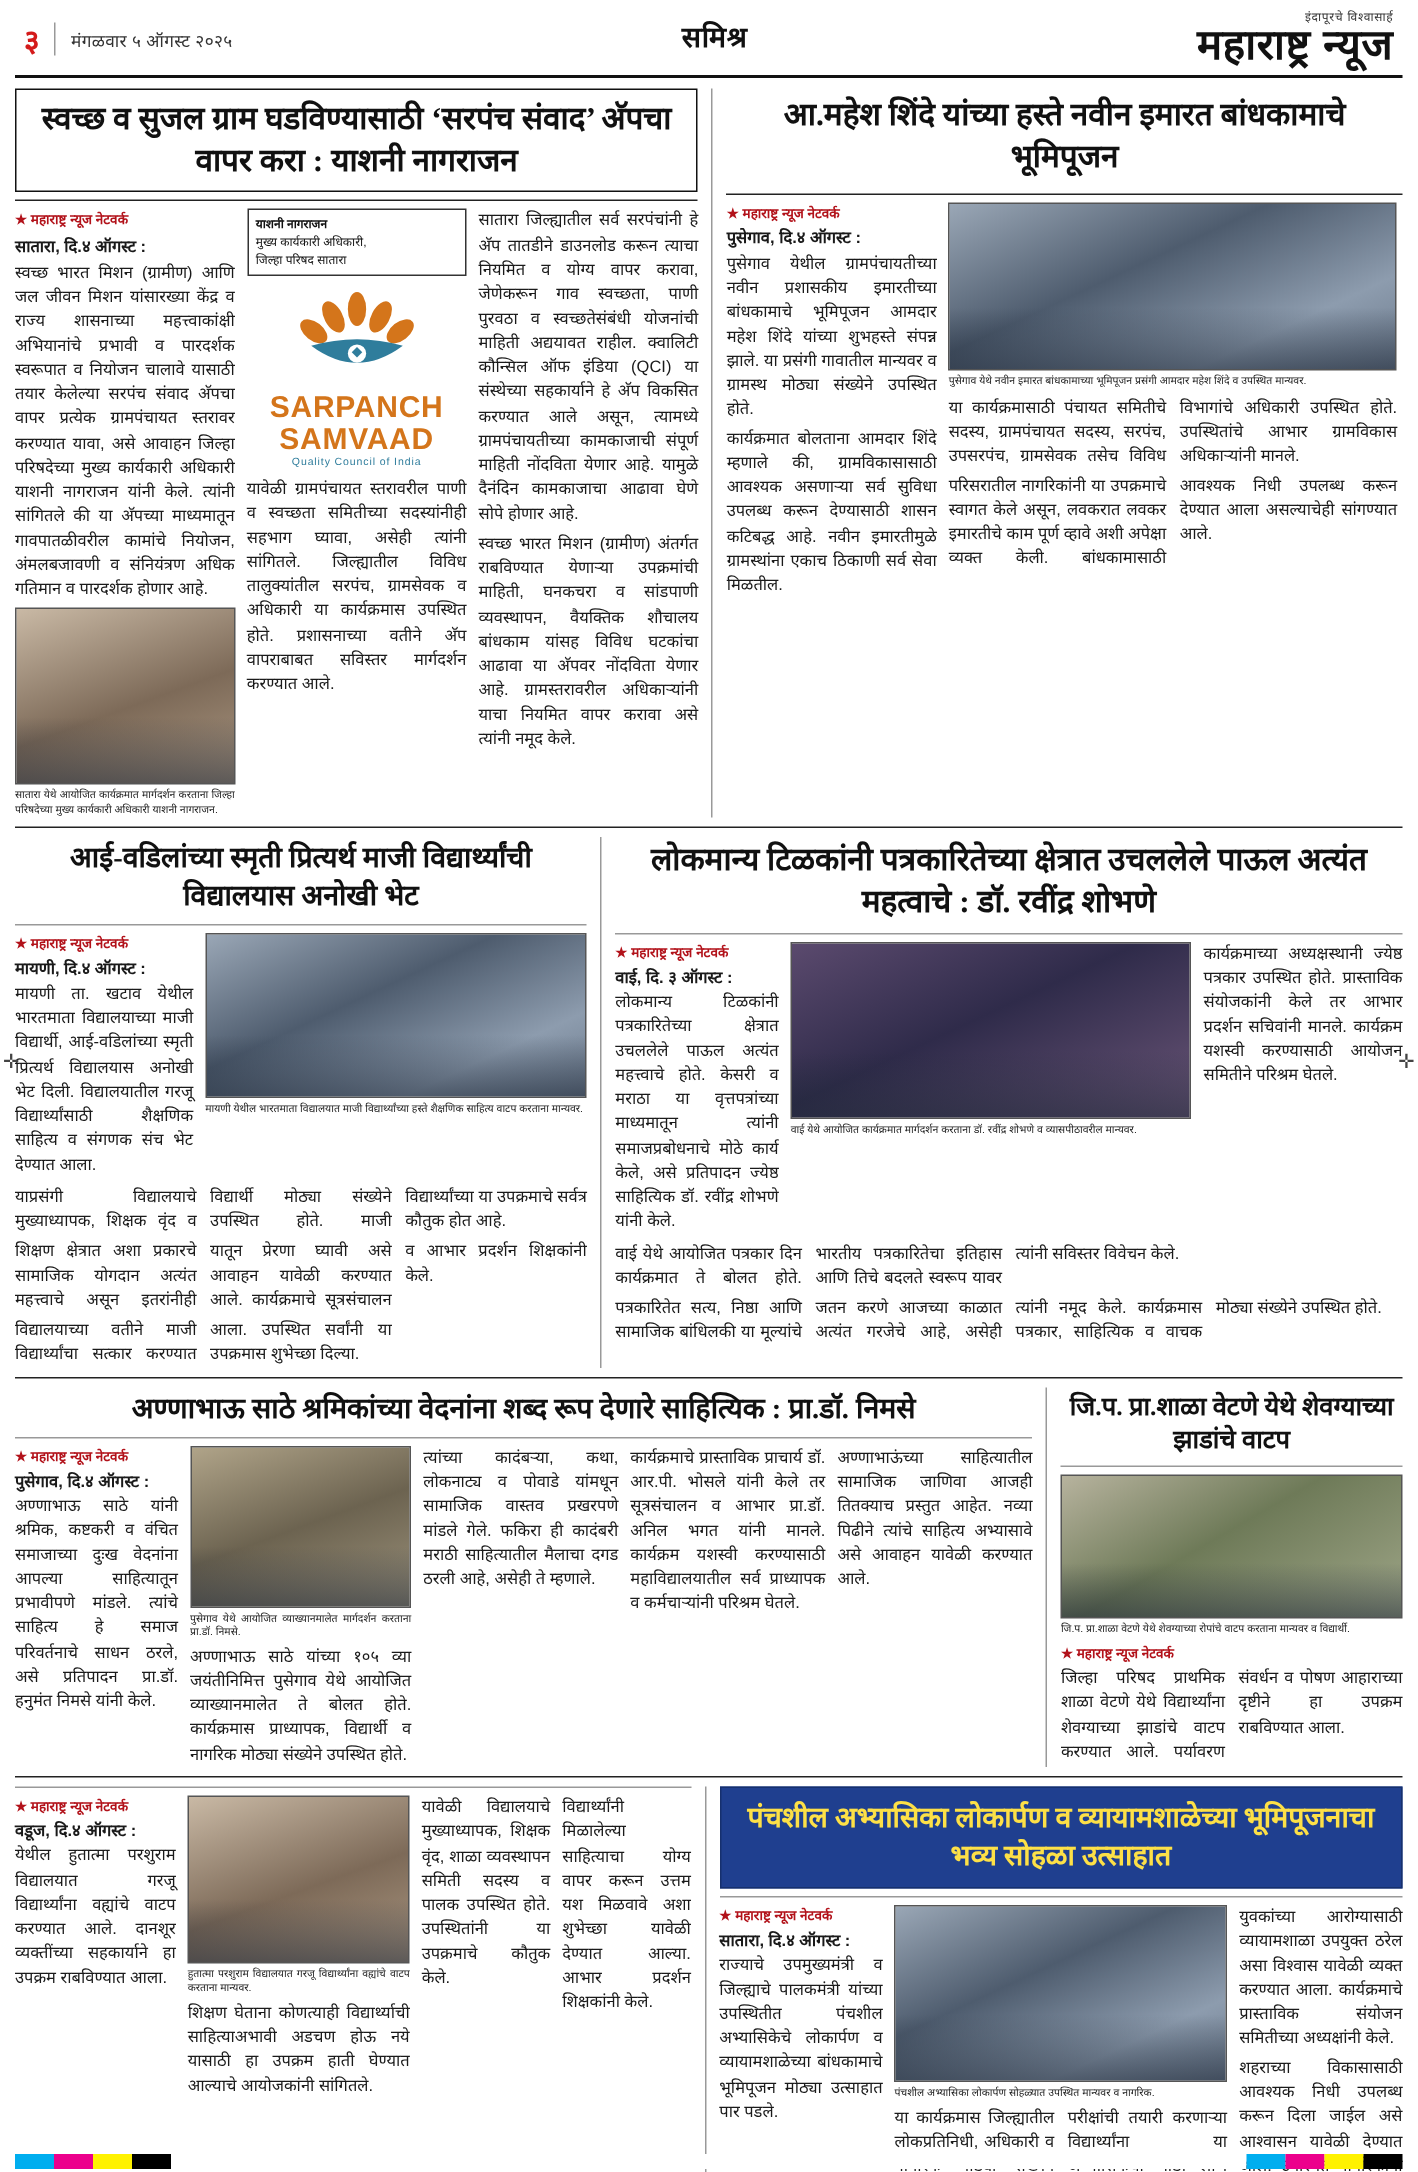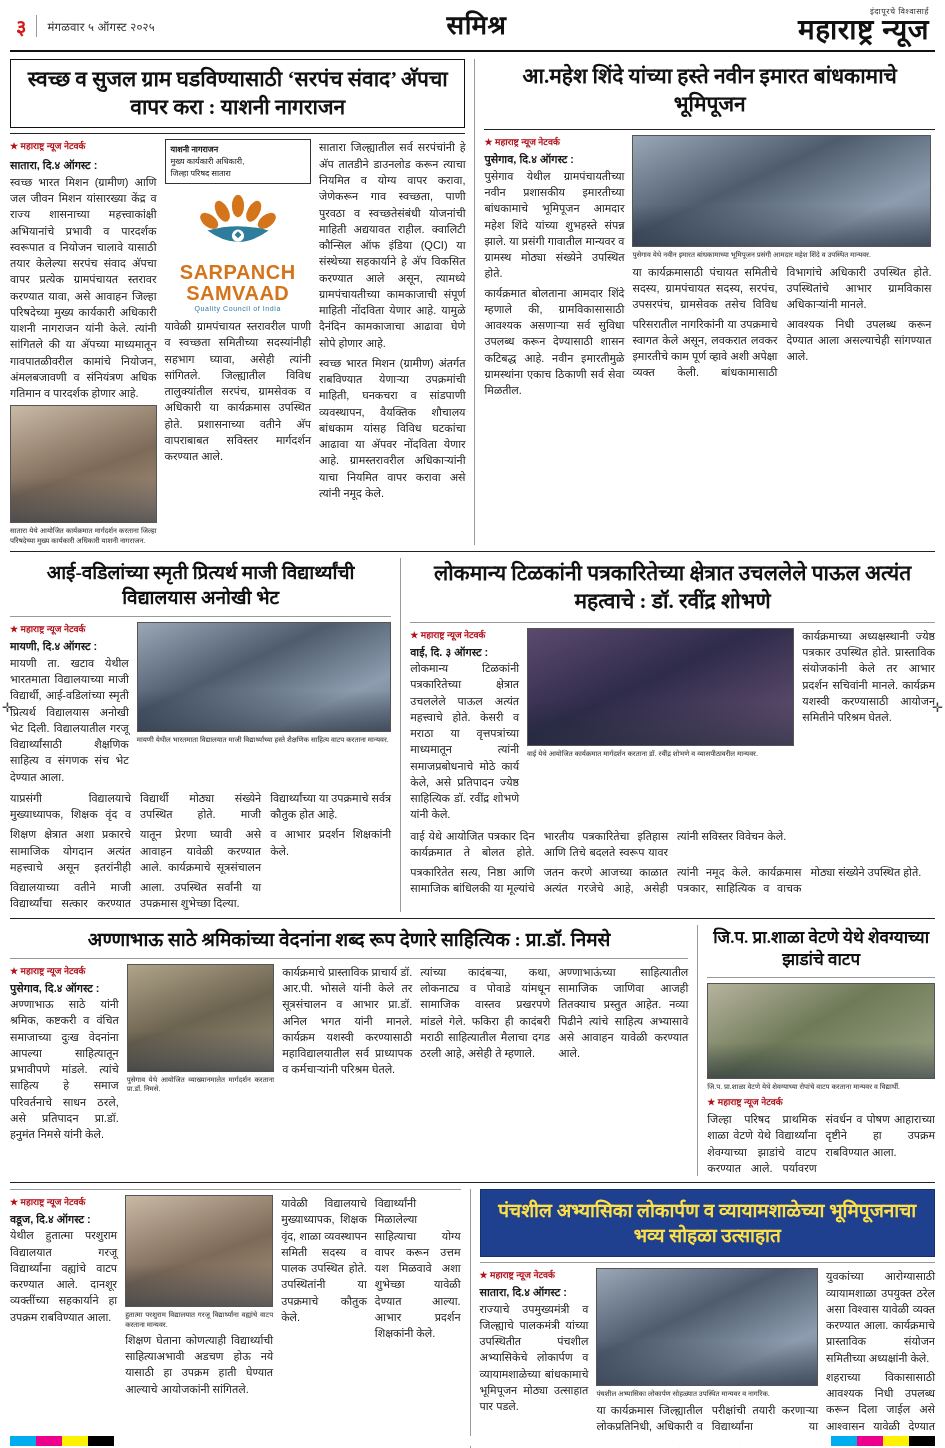--- a/index.html
+++ b/index.html
@@ -22,21 +22,21 @@
   .masthead {
     display: flex; align-items: center; justify-content: space-between;
     border-bottom: 2px solid #111;
     padding: 2px 6px 6px 6px;
     height: 46px;
   }
   .mh-left { display:flex; align-items:center; gap:10px; }
   .mh-pageno { font-size: 20px; color:#d41b1b; font-weight:bold; }
   .mh-sep { width:1px; height:22px; background:#999; }
   .mh-date { font-size: 11.5px; color:#333; letter-spacing:.2px; }
-  .mh-center { font-size: 26px; font-weight: bold; letter-spacing: .5px; }
+  .mh-center { font-size: 19px; font-weight: bold; letter-spacing: .5px; }
   .mh-right { text-align:right; line-height:1; }
   .mh-kicker { font-size:8px; color:#333; letter-spacing:.5px; }
   .mh-brand {
     font-size: 28px; font-weight: bold;
     color:#111; letter-spacing:.5px;
     font-family: Liberation Sans, sans-serif;
   }
 
   
   .rule { height:1px; background:#222; margin:5px 0; }
@@ -267,26 +267,27 @@
 
       <div style="display:flex; gap:8px;">
         <div style="width:112px;">
           <div class="byline">★ महाराष्ट्र न्यूज नेटवर्क</div>
           <div class="body-text" style="font-weight:bold;">पुसेगाव, दि.४ ऑगस्ट :</div>
           <div class="body-text">अण्णाभाऊ साठे यांनी श्रमिक, कष्टकरी व वंचित समाजाच्या दुःख वेदनांना आपल्या साहित्यातून प्रभावीपणे मांडले. त्यांचे साहित्य हे समाज परिवर्तनाचे साधन ठरले, असे प्रतिपादन प्रा.डॉ. हनुमंत निमसे यांनी केले.</div>
         </div>
         <div style="width:152px;">
           <div class="photo hall" style="height:108px;"></div>
           <div class="caption">पुसेगाव येथे आयोजित व्याख्यानमालेत मार्गदर्शन करताना प्रा.डॉ. निमसे.</div>
+          <div class="body-text" style="margin-top:3px;">अण्णाभाऊ साठे यांच्या १०५ व्या जयंतीनिमित्त पुसेगाव येथे आयोजित व्याख्यानमालेत ते बोलत होते. कार्यक्रमास प्राध्यापक, विद्यार्थी व नागरिक मोठ्या संख्येने उपस्थित होते.</div>
+        </div>
+        <div style="width:134px;">
+          <div class="body-text">त्यांच्या कादंबऱ्या, कथा, लोकनाट्य व पोवाडे यांमधून सामाजिक वास्तव प्रखरपणे मांडले गेले. फकिरा ही कादंबरी मराठी साहित्यातील मैलाचा दगड ठरली आहे, असेही ते म्हणाले.</div>
         </div>
         <div style="width:134px;">
           <div class="body-text">कार्यक्रमाचे प्रास्ताविक प्राचार्य डॉ. आर.पी. भोसले यांनी केले तर सूत्रसंचालन व आभार प्रा.डॉ. अनिल भगत यांनी मानले. कार्यक्रम यशस्वी करण्यासाठी महाविद्यालयातील सर्व प्राध्यापक व कर्मचाऱ्यांनी परिश्रम घेतले.</div>
-        </div>
-        <div style="width:134px;">
-          <div class="body-text">त्यांच्या कादंबऱ्या, कथा, लोकनाट्य व पोवाडे यांमधून सामाजिक वास्तव प्रखरपणे मांडले गेले. फकिरा ही कादंबरी मराठी साहित्यातील मैलाचा दगड ठरली आहे, असेही ते म्हणाले.</div>
         </div>
         <div style="width:134px;">
           <div class="body-text">अण्णाभाऊंच्या साहित्यातील सामाजिक जाणिवा आजही तितक्याच प्रस्तुत आहेत. नव्या पिढीने त्यांचे साहित्य अभ्यासावे असे आवाहन यावेळी करण्यात आले.</div>
         </div>
       </div>
     </div>
 
     <div class="vrule"></div>
 
     <div class="col" style="width:230px;">

